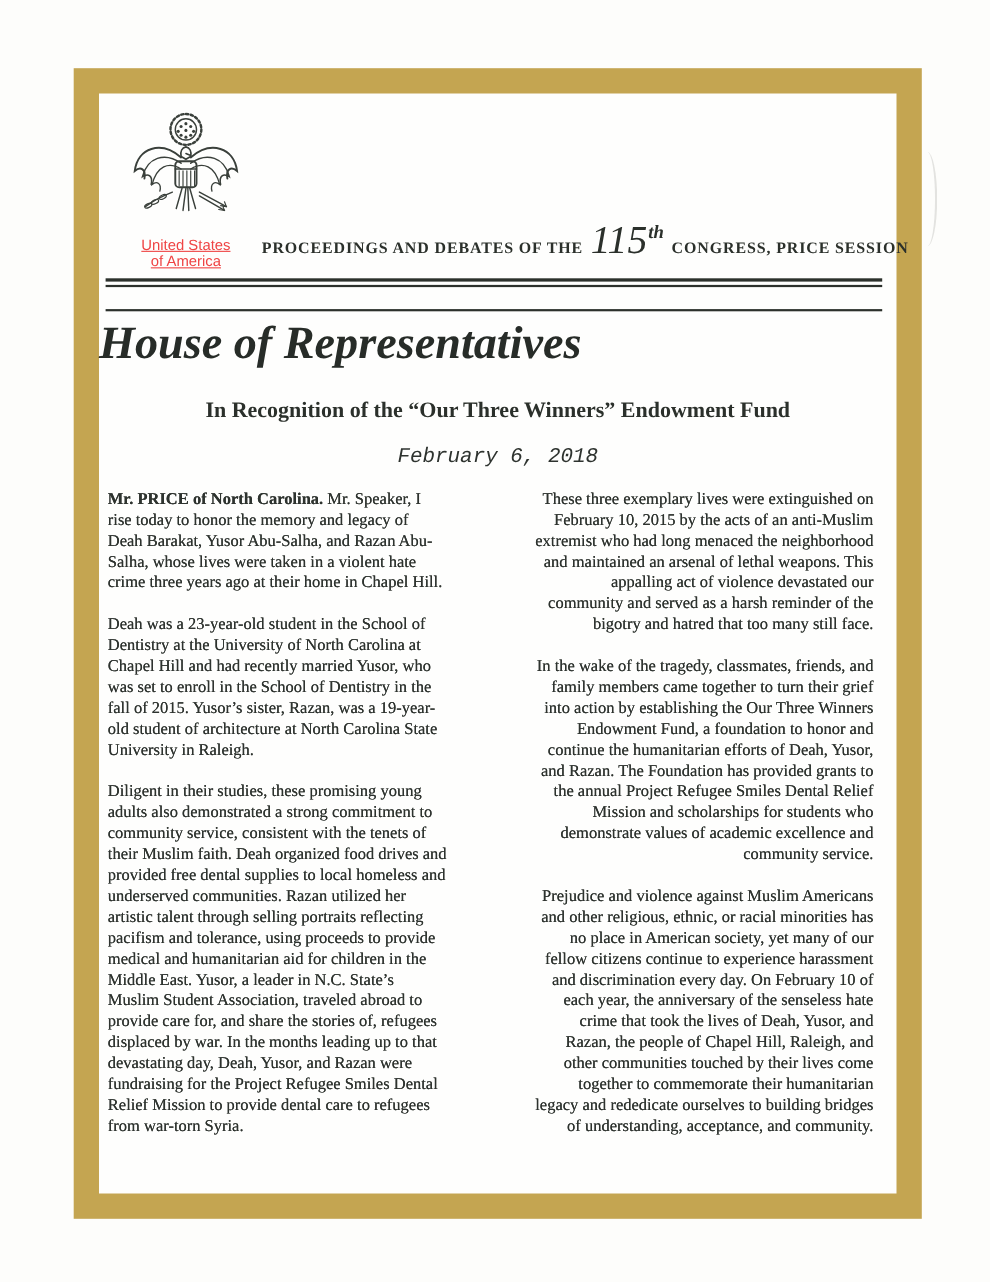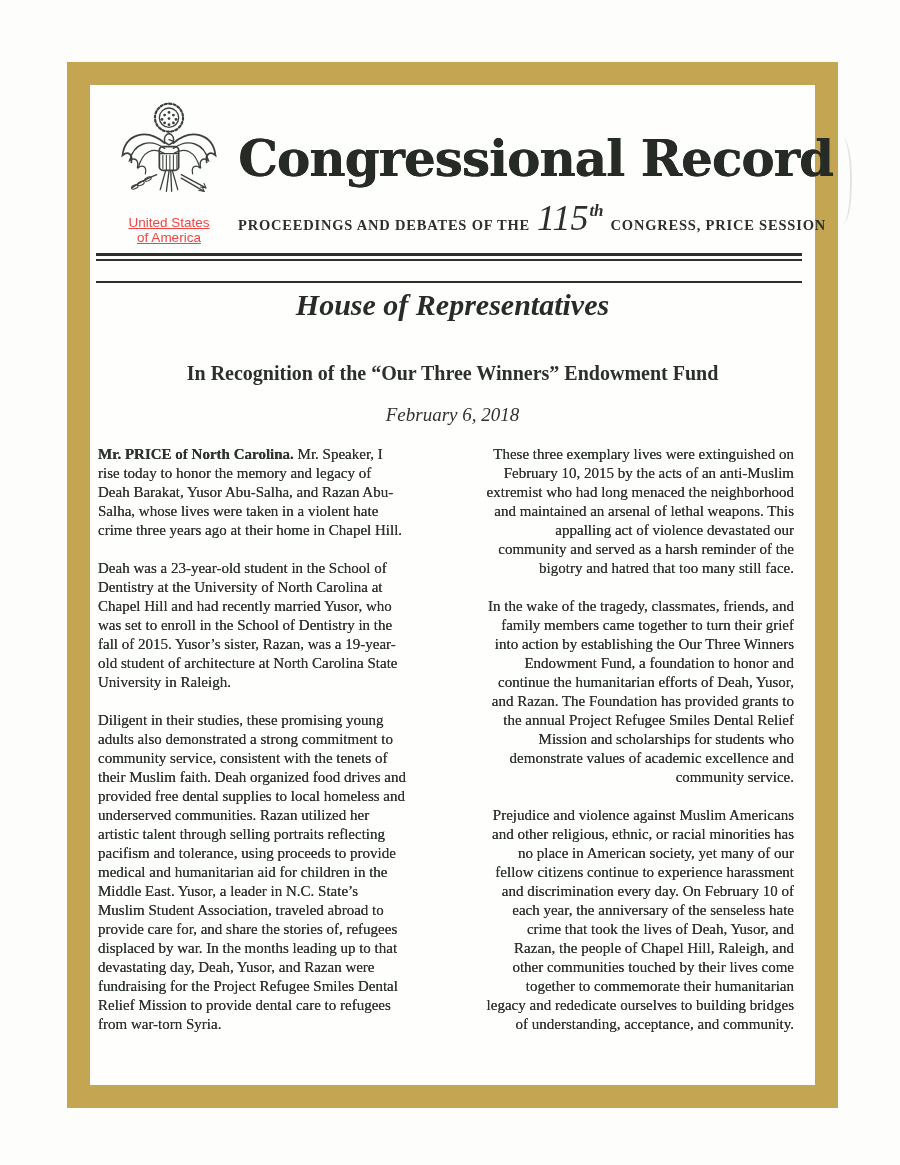--- a/index.html
+++ b/index.html
@@ -91,41 +91,40 @@
   }
   .rule-single {
     position: absolute; left: 6px; top: 196px;
     width: 706px;
     border-top: 2px solid #2c312c;
   }
   
   .chamber {
     position: absolute; left: 0; top: 203px;
     width: 100%;
-    text-align: center;
-    font-family: "Liberation Serif", serif;
-    font-style: italic;
-    font-weight: 700;
-    font-size: 30px;
+    font-family: "Liberation Serif", serif;
+    font-style: italic;
+    font-weight: 700;
+    font-size: 42px;
     color: #272c28;
   }
   .recognition {
     position: absolute; left: 0; top: 277px;
     width: 100%;
     text-align: center;
     font-family: "Liberation Serif", serif;
     font-weight: 700;
     font-size: 20px;
     color: #2b302b;
   }
   .date-line {
     position: absolute; left: 0; top: 319px;
     width: 100%;
     text-align: center;
-    font-family: Liberation Serif, serif;
+    font-family: Liberation Mono, monospace;
     font-style: italic;
     font-size: 19px;
     color: #2e332f;
   }
   
   .columns {
     position: absolute; left: 8px; top: 360px;
     width: 708px;
     display: flex;
     gap: 2px;
@@ -195,21 +194,20 @@
 
         <path d="M74,84 L102,99 M74,88 L100,103" stroke-width="1.5"></path>
         <path d="M102,99 l-6,-1 M102,99 l-2,-5 M100,103 l-6,-1 M100,103 l-2,-5" stroke-width="1.2"></path>
       </svg>
     </div>
     <div class="seal-caption">
       <div>United States</div>
       <div>of America</div>
     </div>
 
-    <div class="mast-title">Congressional Record</div>
     <div class="mast-sub">
       <span class="caps">PROCEEDINGS AND DEBATES OF THE</span><span class="congress-num">115</span><span class="congress-ord">th</span><span class="caps">CONGRESS, PRICE SESSION</span>
     </div>
 
     <div class="rule-double"></div>
     <div class="rule-single"></div>
 
     <div class="chamber">House of Representatives</div>
     <div class="recognition">In Recognition of the “Our Three Winners” Endowment Fund</div>
     <div class="date-line">February 6, 2018</div>

